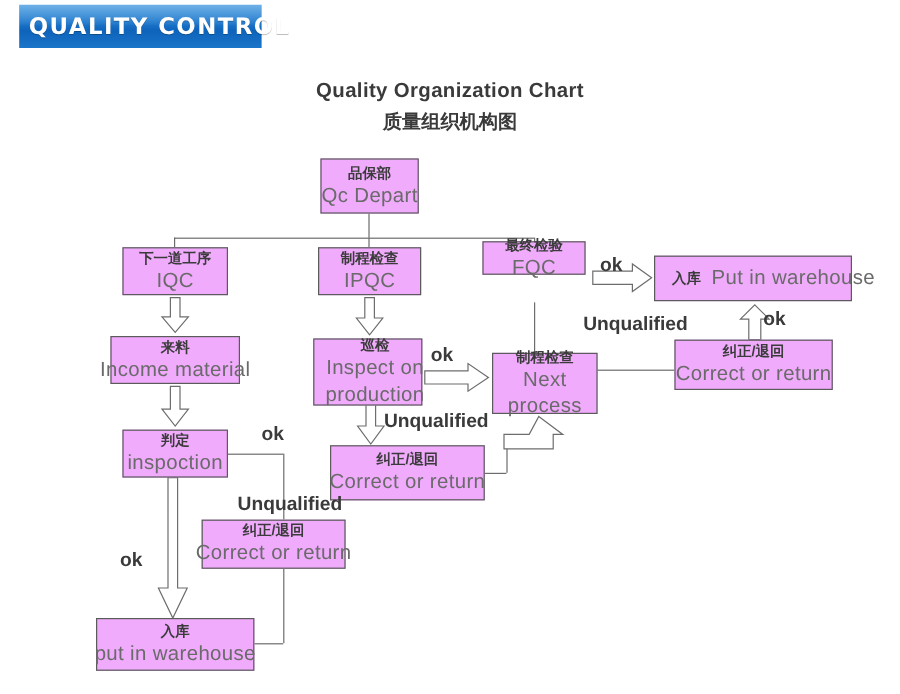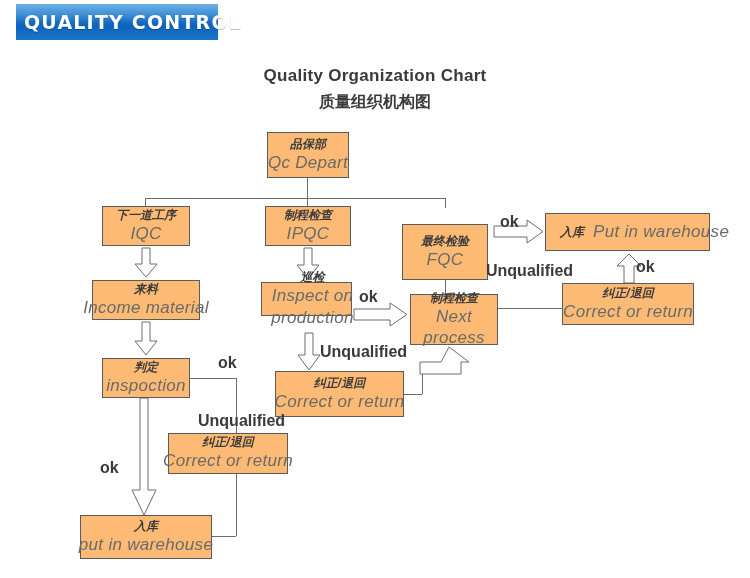--- a/index.html
+++ b/index.html
@@ -60,29 +60,28 @@
     font-weight: bold;
     color: #3a3a3a;
   }
   #title-en { top: 66px; font-size: 17px; letter-spacing: 0.3px; }
   #title-zh { top: 92px; font-size: 16px; }
 
   
   .node {
     position: absolute;
     border: 1px solid #5b5b5b;
-    background: #fdba74;
+    background: #f0abfc;
     box-sizing: border-box;
     display: flex;
     flex-direction: column;
     align-items: center;
     justify-content: center;
     line-height: 1.25;
     z-index: 3;
-    font-style: italic;
   }
   .node .zh {
     font-size: 12px;
     font-weight: bold;
     color: #3b3b3b;
     white-space: nowrap;
   }
   .node .en {
     font-size: 17px;
     color: #6a6a6a;
@@ -170,36 +169,36 @@
 <div class="node" style="left:102px; top:206px; width:88px; height:40px;">
   <span class="zh">下一道工序</span>
   <span class="en">IQC</span>
 </div>
 
 <div class="node" style="left:265px; top:206px; width:86px; height:40px;">
   <span class="zh">制程检查</span>
   <span class="en">IPQC</span>
 </div>
 
-<div class="node" style="left:402px; top:224px; width:86px; height:56px;">
+<div class="node" style="left:402px; top:201px; width:86px; height:28px;">
   <span class="zh">最终检验</span>
   <span class="en">FQC</span>
 </div>
 
 <div class="node inline" style="left:545px; top:213px; width:165px; height:38px;">
   <span class="zh">入库</span>
   <span class="en">Put  in  warehouse</span>
 </div>
 
 <div class="node" style="left:92px; top:280px; width:108px; height:40px;">
   <span class="zh">来料</span>
   <span class="en">Income  material</span>
 </div>
 
-<div class="node" style="left:261px; top:282px; width:91px; height:34px;padding-left:12px;">
+<div class="node" style="left:261px; top:282px; width:91px; height:56px;padding-left:12px;">
   <span class="zh">巡检</span>
   <span class="en">Inspect  on</span>
   <span class="en">production</span>
 </div>
 
 <div class="node" style="left:410px; top:294px; width:88px; height:51px;">
   <span class="zh">制程检查</span>
   <span class="en">Next</span>
   <span class="en">process</span>
 </div>

